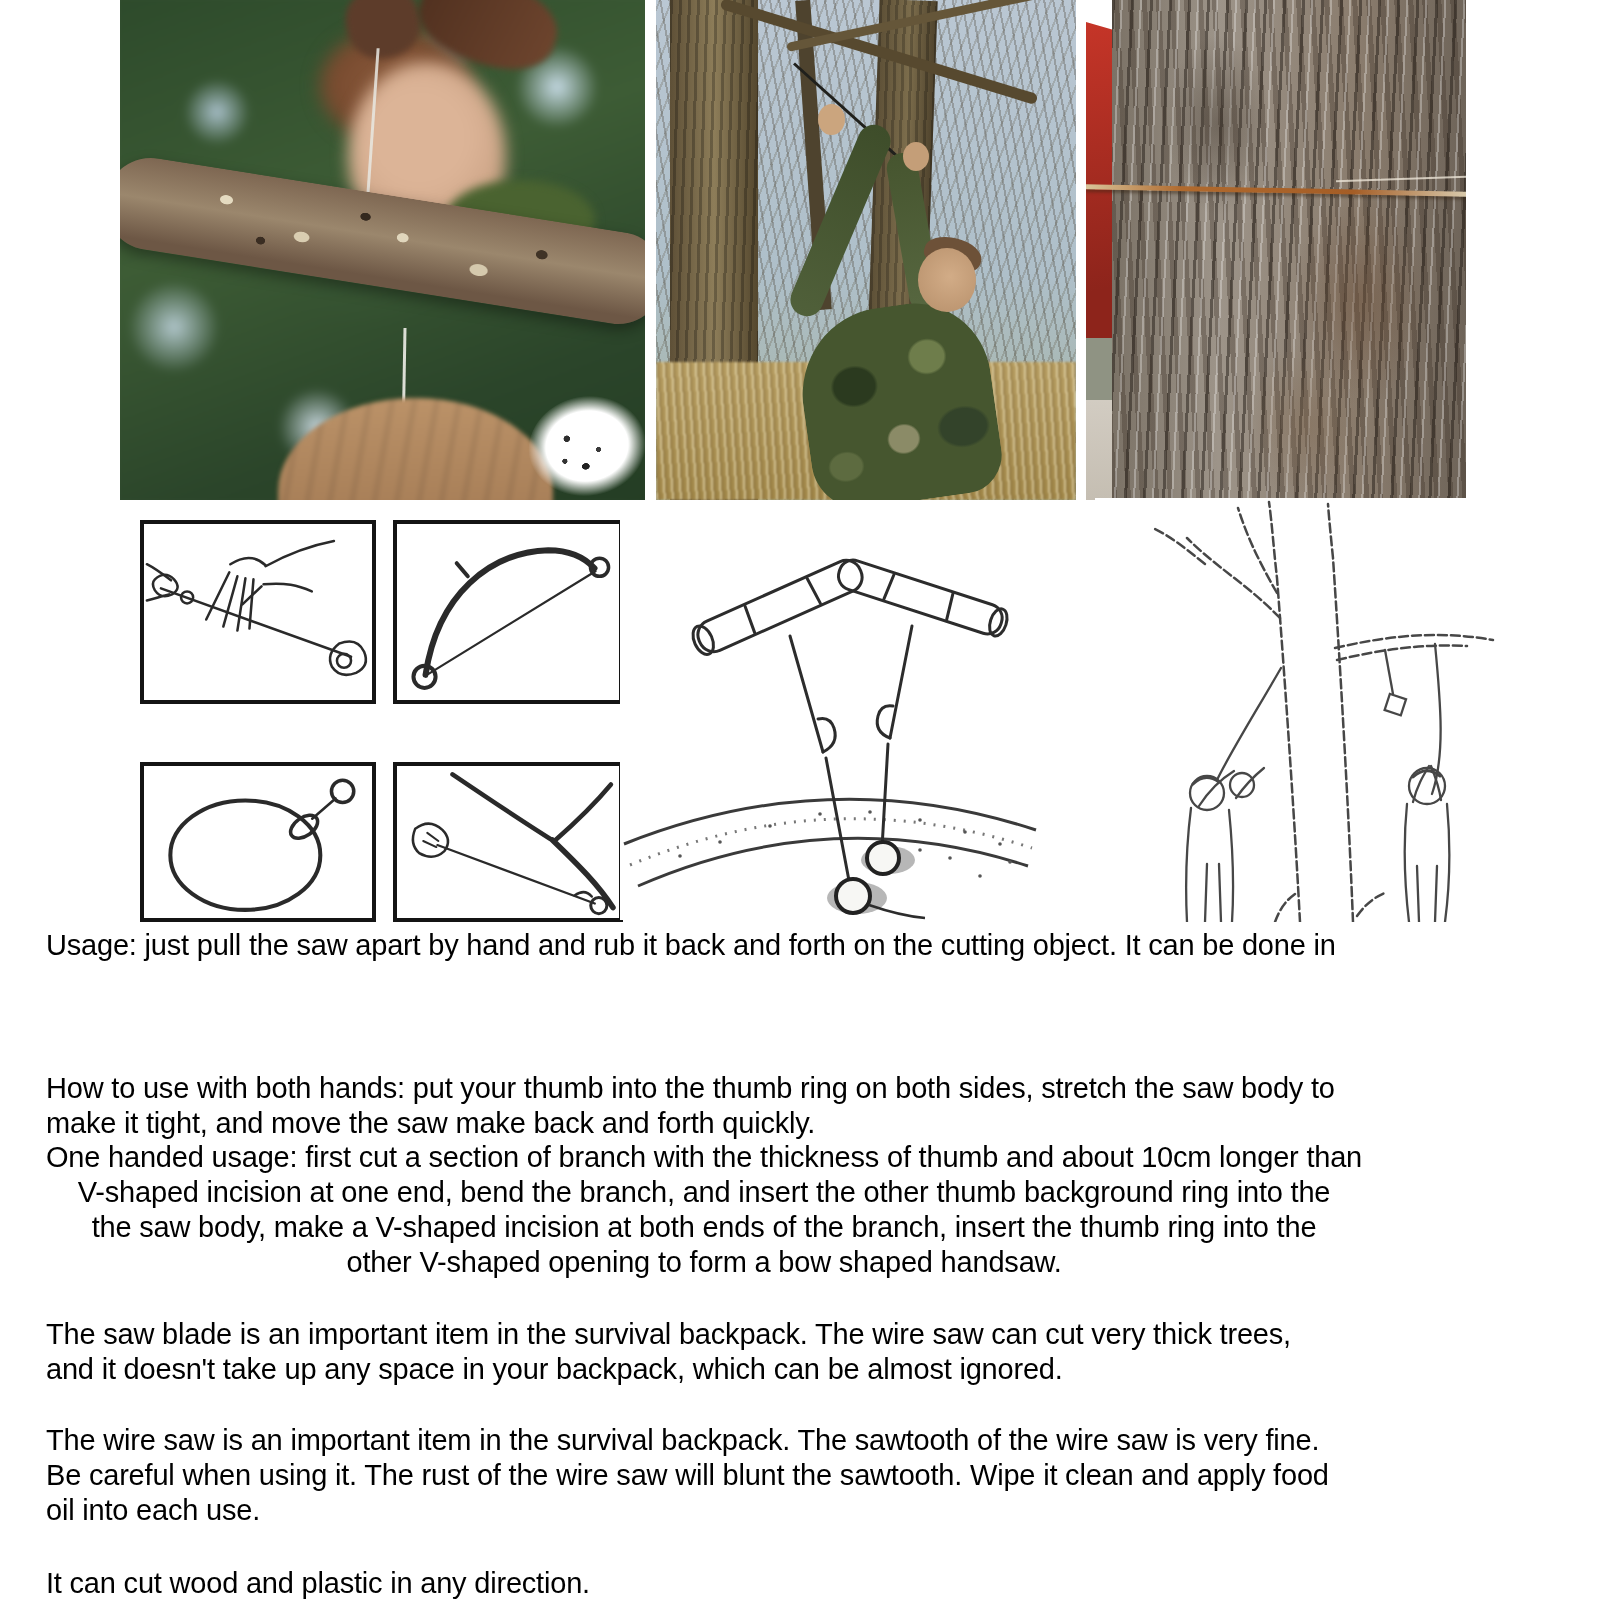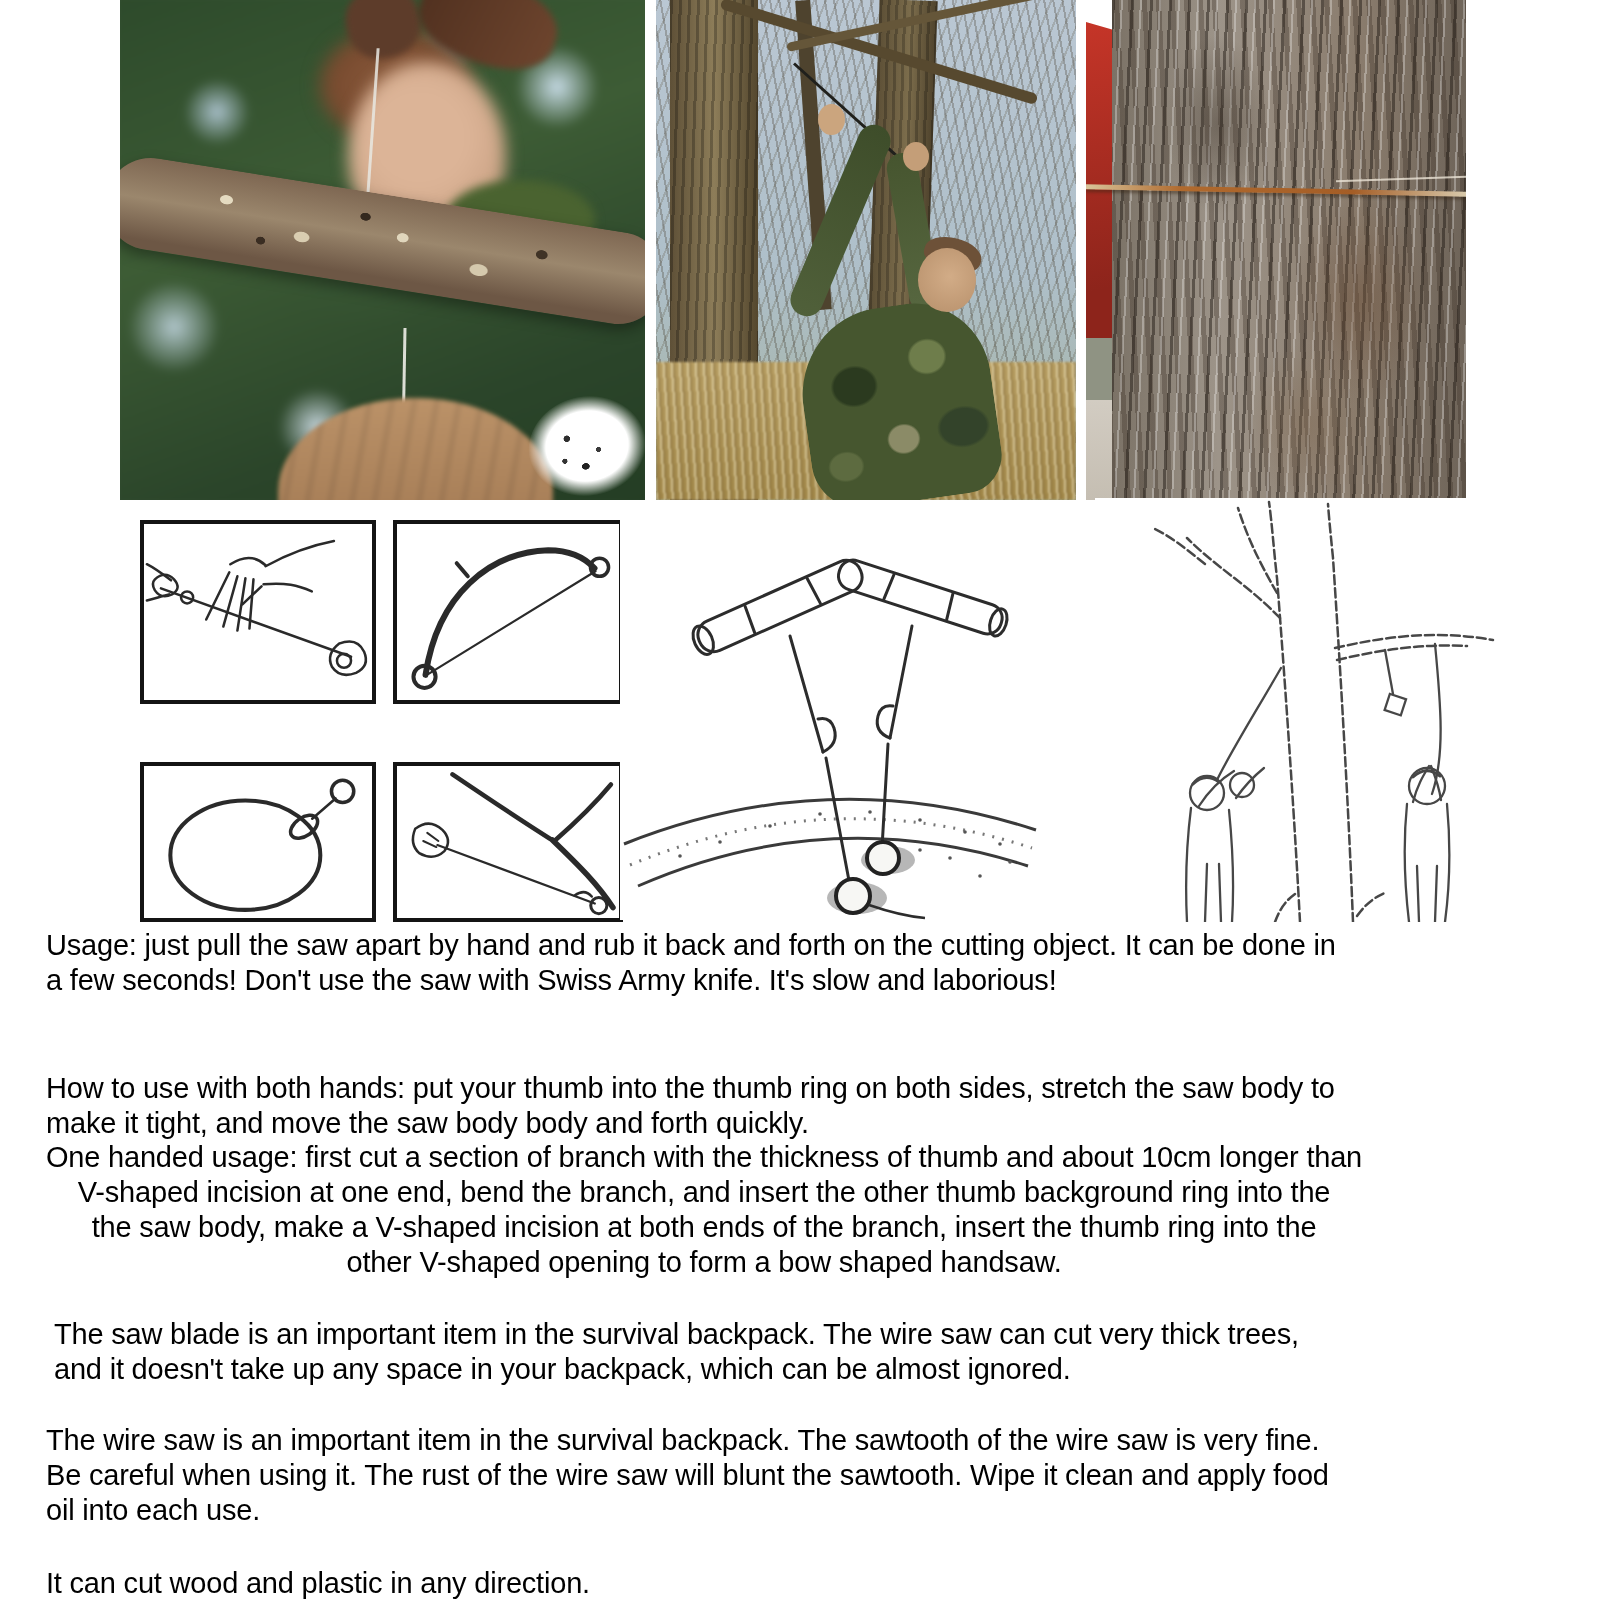--- a/index.html
+++ b/index.html
@@ -131,21 +131,21 @@
   .box svg,.sketch svg{display:block;width:100%;height:100%;}
   #diagHandles{left:620px;top:506px;width:420px;height:414px;}
   #diagTree{left:1095px;top:498px;width:410px;height:424px;}
   .sketch{position:absolute;background:#fff;}
 
   
   .para{position:absolute;left:46px;color:#000;font-size:29px;line-height:35px;
         letter-spacing:-0.2px;}
   .line{white-space:nowrap;}
   #para1{top:928px;} #para2{top:1033px;margin-top:38px;} #para3{top:1140px;text-align:center;}
-  #para4{top:1317px;margin-left:8px;} #para5{top:1423px;} #para6{top:1566px;}
+  #para4{top:1317px;} #para5{top:1423px;} #para6{top:1566px;}
 </style>
 </head>
 <body>
 
 <div class="page">
 
   <div id="photo1" class="photo">
     <div class="p1-bg abs"></div>
     <div class="p1-hair abs"></div>
     <div class="p1-face abs"></div>
@@ -326,26 +326,25 @@
         <path d="M352 306 C356 350 354 394 350 424"></path>
         <path d="M318 304 C322 288 328 278 334 268"></path>
         <path d="M346 302 C344 288 340 278 336 268"></path>
         <path d="M322 368 L324 424 M342 368 L340 424"></path>
       </g>
     </svg>
   </div>
 
   <div id="para1" class="para">
     <div class="line">Usage: just pull the saw apart by hand and rub it back and forth on the cutting object. It can be done in</div>
-    <div class="line">a few seconds! Don't use the saw with Swiss Army knife. It's slow and laborious!</div>
   </div>
 
   <div id="para2" class="para">
     <div class="line">How to use with both hands: put your thumb into the thumb ring on both sides, stretch the saw body to</div>
-    <div class="line">make it tight, and move the saw body body and forth quickly.</div>
+    <div class="line">make it tight, and move the saw make back and forth quickly.</div>
   </div>
 
   <div id="para3" class="para">
     <div class="line">One handed usage: first cut a section of branch with the thickness of thumb and about 10cm longer than</div>
     <div class="line">V-shaped incision at one end, bend the branch, and insert the other thumb background ring into the</div>
     <div class="line">the saw body, make a V-shaped incision at both ends of the branch, insert the thumb ring into the</div>
     <div class="line">other V-shaped opening to form a bow shaped handsaw.</div>
   </div>
 
   <div id="para4" class="para">

